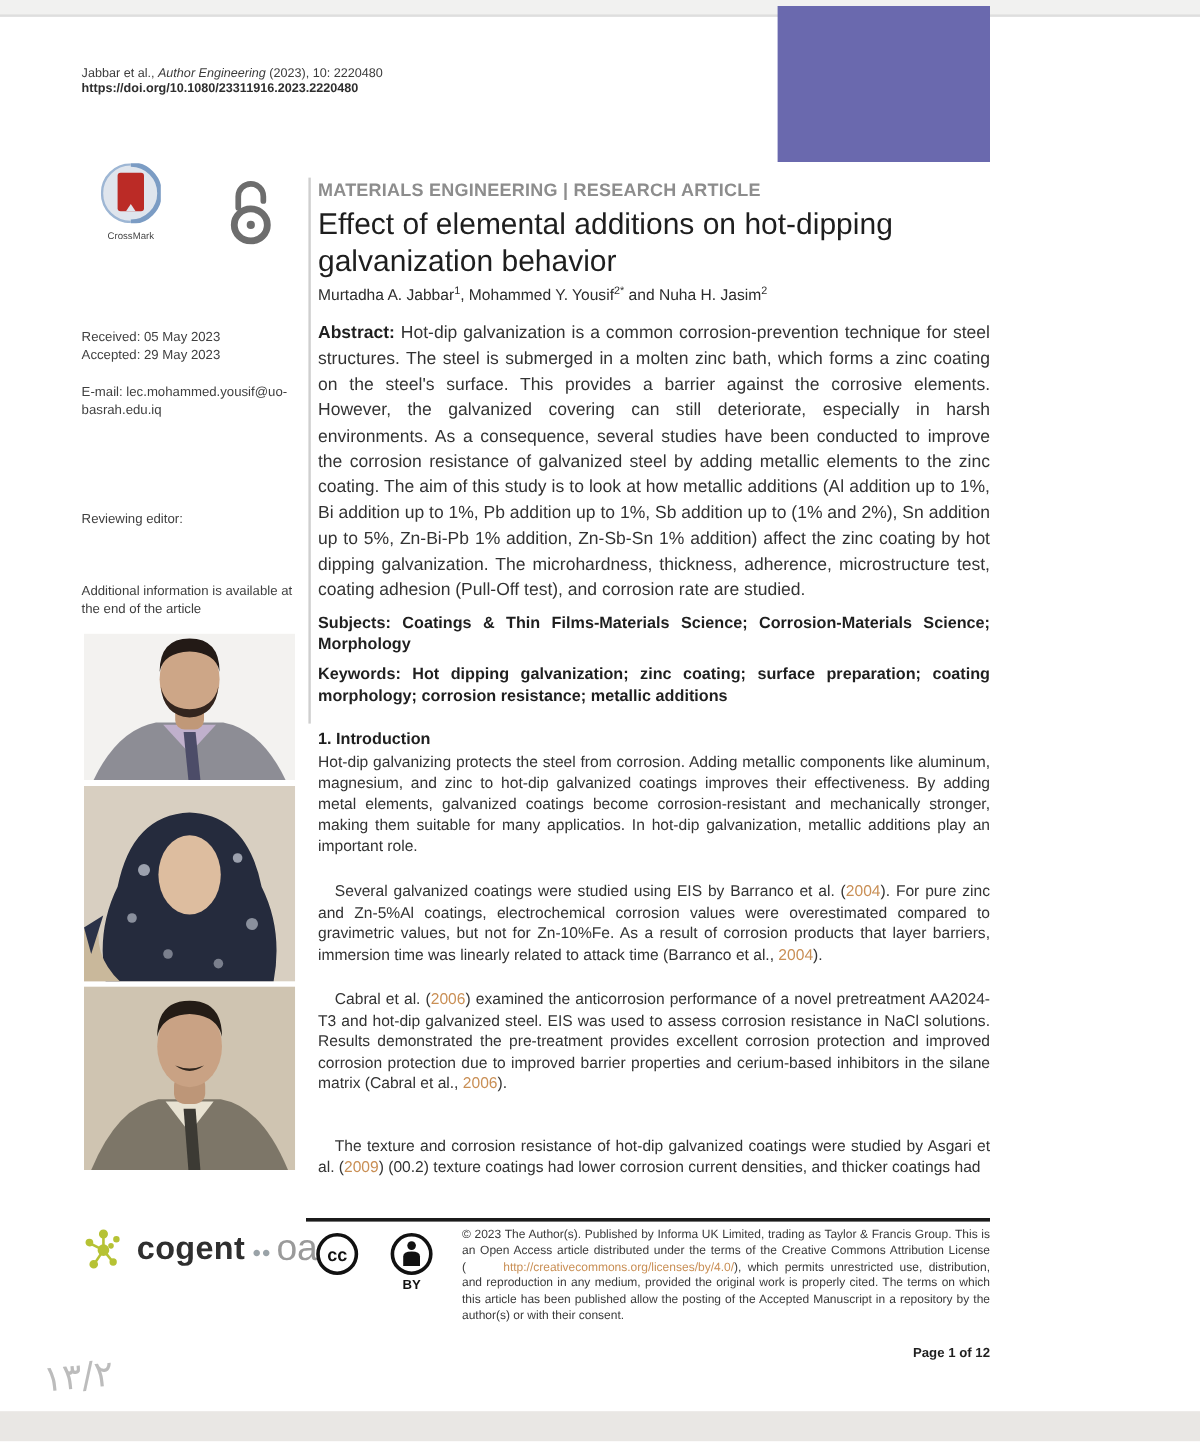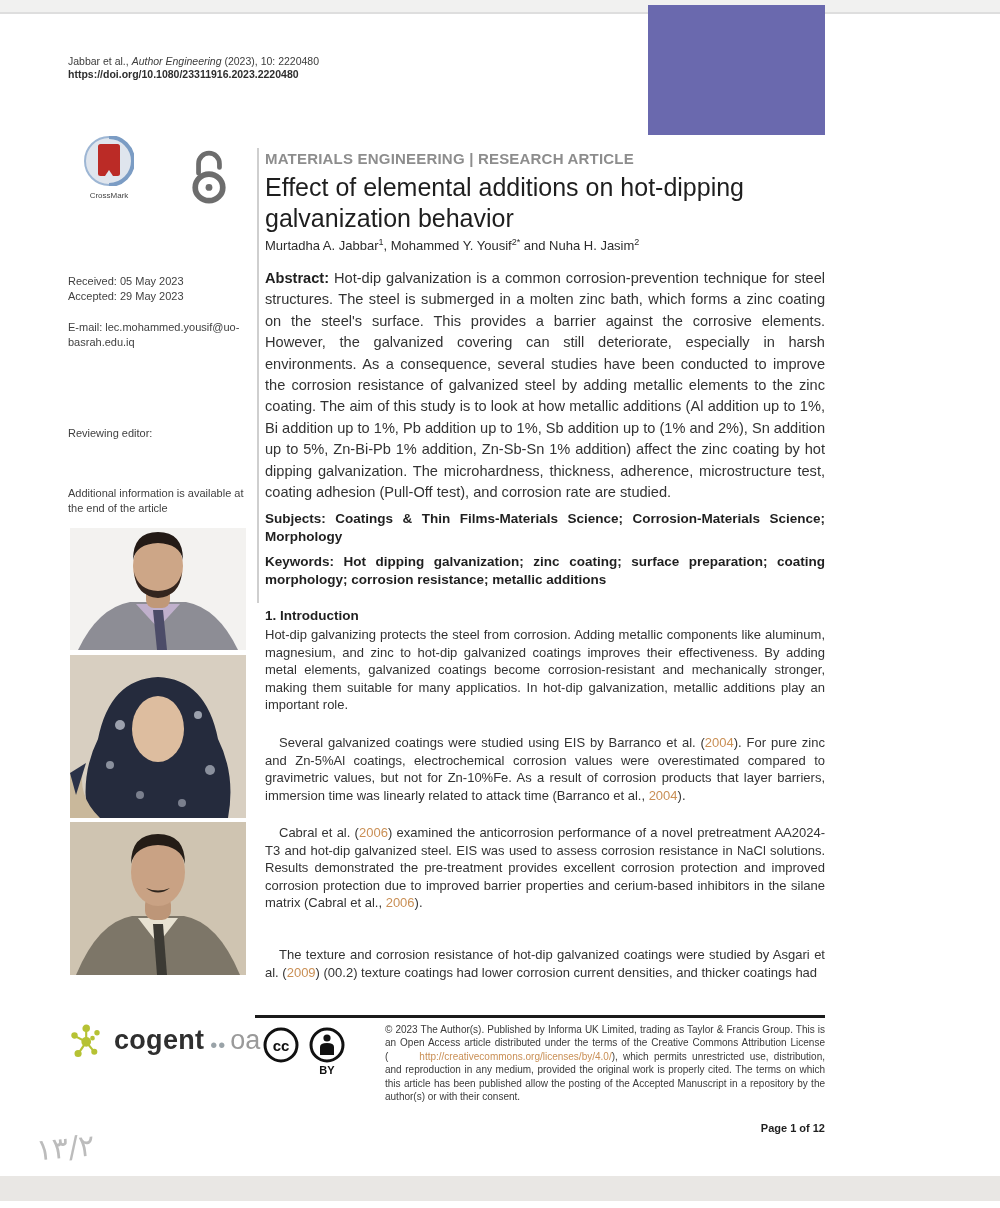--- a/index.html
+++ b/index.html
@@ -37,22 +37,22 @@
   #sb-editor{top:426px;}
   #sb-add{top:486px;}
   .photo{left:70px;width:176px;display:block;}
   #photo1{top:528px;height:122px;}
   #photo2{top:655px;height:163px;}
   #photo3{top:822px;height:153px;}
   #f-rule{left:255px;top:1015px;width:570px;height:3px;background:#1b1b1b;}
   #oa-logo{left:70px;top:1020px;height:40px;display:flex;align-items:center;}
   #oa-brand{font-size:27px;font-weight:bold;color:#2f2f2f;margin-left:8px;letter-spacing:.3px;}
   #oa-dots{margin:10px 0 0 6px;color:#9aa3a8;font-size:20px;letter-spacing:1px;}
-  #oa-suffix{font-size:27px;color:#9a9a9a;margin:0 0 0 4px;text-align:center;}
-  #cc-badges{left:262px;top:1026px;display:flex;gap:8px;}
+  #oa-suffix{font-size:31px;color:#9a9a9a;margin:0 0 0 4px;text-align:center;}
+  #cc-badges{left:262px;top:1026px;display:flex;gap:24px;}
   #f-text{left:385px;top:1023px;width:440px;font-size:10px;line-height:13.4px;color:#3a3a3a;text-align:justify;}
   #f-text .cite{color:#c98f55;margin-left:31px;}
   #page-num{left:700px;top:1122px;width:125px;text-align:right;font-size:11px;font-weight:bold;color:#1f1f1f;}
   #hand-note{left:36px;top:1130px;font-size:30px;color:#bcbcbc;transform:rotate(-5deg);font-family:"DejaVu Sans",sans-serif;}
   #bottom-bar{left:0;top:1176px;width:1000px;height:25px;background:#e9e7e4;}
 </style>
 </head>
 <body>
 
 <div id="top-strip" class="abs"></div>

